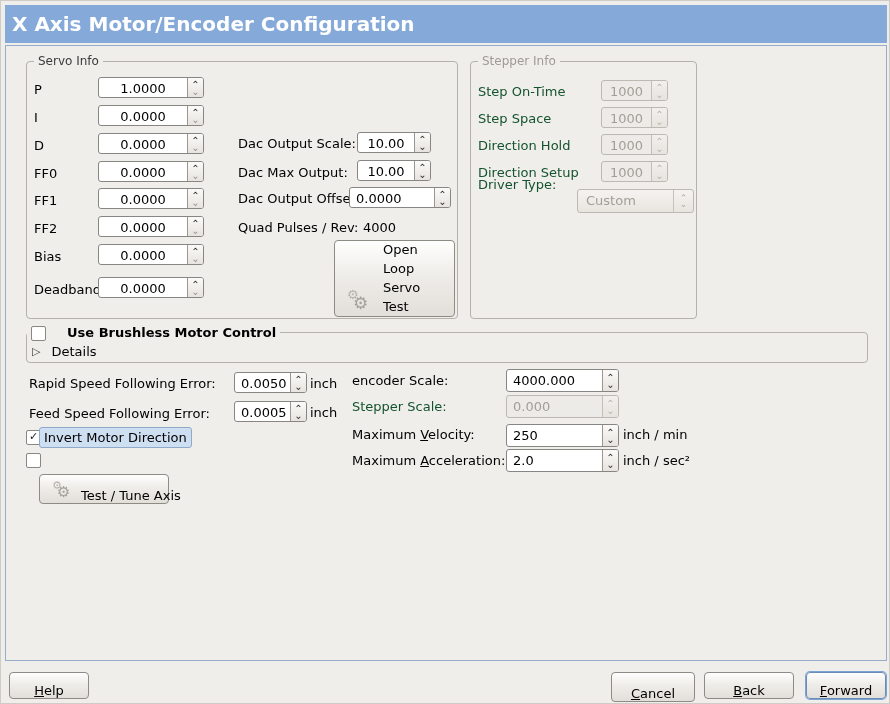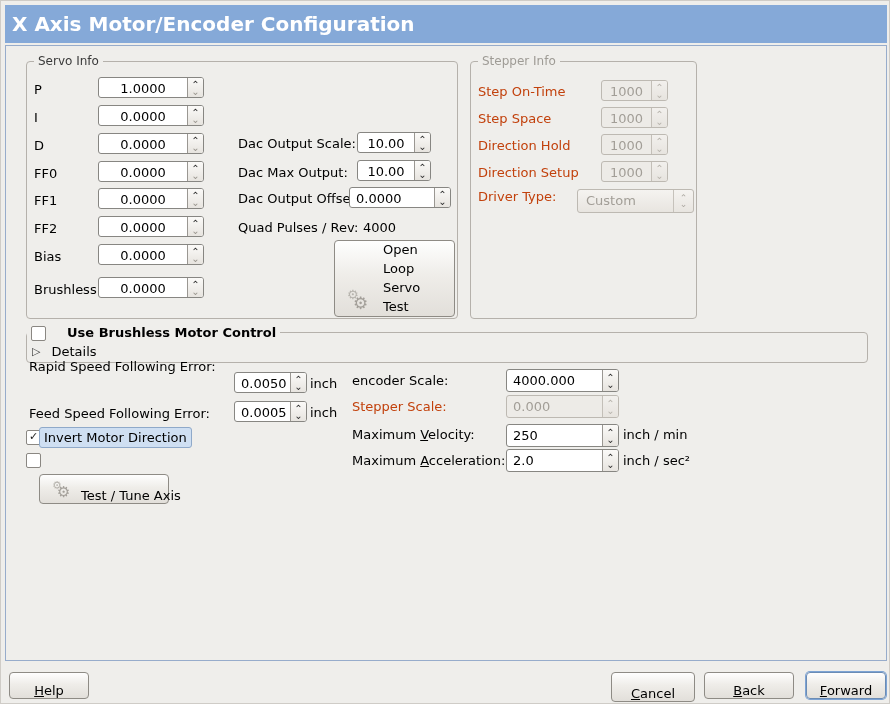--- a/index.html
+++ b/index.html
@@ -19,21 +19,21 @@
     position:absolute;left:4px;top:44px;width:882px;height:616px;
     border:1px solid #97accb;box-sizing:border-box;pointer-events:none;
   }
   .frame{position:absolute;border:1px solid #b5b1ab;border-radius:4px;box-sizing:border-box;}
   .legend{
     position:absolute;top:-9px;left:7px;background:#efeeeb;padding:0 4px;
     font-size:12px;line-height:16px;color:#3a3a3a;white-space:nowrap;
   }
   .legend.dim{color:#9e9b95;}
   .lbl{position:absolute;font-size:13px;line-height:16px;white-space:nowrap;color:#000;}
-  .lbl.dim{color:#c2410c;text-align:center;}
+  .lbl.dim{color:#14532d;text-align:center;}
   .lbl.bold{font-weight:bold;}
   .mn{text-decoration:underline;}
   
   .spin{
     position:absolute;display:flex;align-items:stretch;background:#fff;
     border:1px solid #878682;border-radius:3px;box-sizing:border-box;overflow:hidden;height:21px;
   }
   .sv{flex:1;font-size:13px;line-height:21px;padding:0 6px;white-space:nowrap;overflow:hidden;}
   .center .sv{text-align:center;padding:0 2px;}
   .sa{
@@ -103,21 +103,21 @@
     <span class="legend">Servo Info</span>
   </div>
 
   <div class="lbl" style="left:33px;top:81px;">P</div>
   <div class="lbl" style="left:33px;top:109px;">I</div>
   <div class="lbl" style="left:33px;top:137px;">D</div>
   <div class="lbl" style="left:33px;top:165px;">FF0</div>
   <div class="lbl" style="left:33px;top:192px;">FF1</div>
   <div class="lbl" style="left:33px;top:220px;">FF2</div>
   <div class="lbl" style="left:33px;top:248px;">Bias</div>
-  <div class="lbl" style="left:33px;top:281px;">Brushless</div>
+  <div class="lbl" style="left:33px;top:281px;">Deadband</div>
 
   <div class="spin center softdn" style="left:97px;top:76px;width:106px;">
       <span class="sv">1.0000</span>
       <span class="sa"></span>
     </div>
   <div class="spin center softdn" style="left:97px;top:104px;width:106px;">
       <span class="sv">0.0000</span>
       <span class="sa"></span>
     </div>
   <div class="spin center softdn" style="left:97px;top:132px;width:106px;">
@@ -194,37 +194,37 @@
     </div>
   <div class="spin center dis" style="left:600px;top:133px;width:67px;">
       <span class="sv">1000</span>
       <span class="sa"></span>
     </div>
   <div class="spin center dis" style="left:600px;top:160px;width:67px;">
       <span class="sv">1000</span>
       <span class="sa"></span>
     </div>
 
-  <div class="lbl dim" style="left:477px;top:188px;">Driver Type:</div>
+  <div class="lbl dim" style="left:477px;top:176px;">Driver Type:</div>
   <div class="combo" style="left:576px;top:188px;width:117px;">
     <span class="cv">Custom</span>
     <span class="ca"></span>
   </div>
 
   <div class="frame" style="left:25px;top:331px;width:842px;height:31px;"></div>
   <div class="titlerow" style="left:26px;top:324px;">
     <span class="cb"></span>
     <span class="lbl bold" style="position:static;">Use Brushless Motor Control</span>
   </div>
   <div class="exp" style="left:31px;top:343px;">
     <span class="tri">▷</span>
     <span class="lbl" style="position:static;">Details</span>
   </div>
 
-  <div class="lbl" style="left:28px;top:358px;">Rapid Speed Following Error:</div>
+  <div class="lbl" style="left:28px;top:375px;">Rapid Speed Following Error:</div>
   <div class="spin" style="left:233px;top:371px;width:73px;">
       <span class="sv">0.0050</span>
       <span class="sa"></span>
     </div>
   <div class="lbl" style="left:309px;top:375px;">inch</div>
 
   <div class="lbl" style="left:28px;top:405px;">Feed Speed Following Error:</div>
   <div class="spin" style="left:233px;top:400px;width:73px;">
       <span class="sv">0.0005</span>
       <span class="sa"></span>

